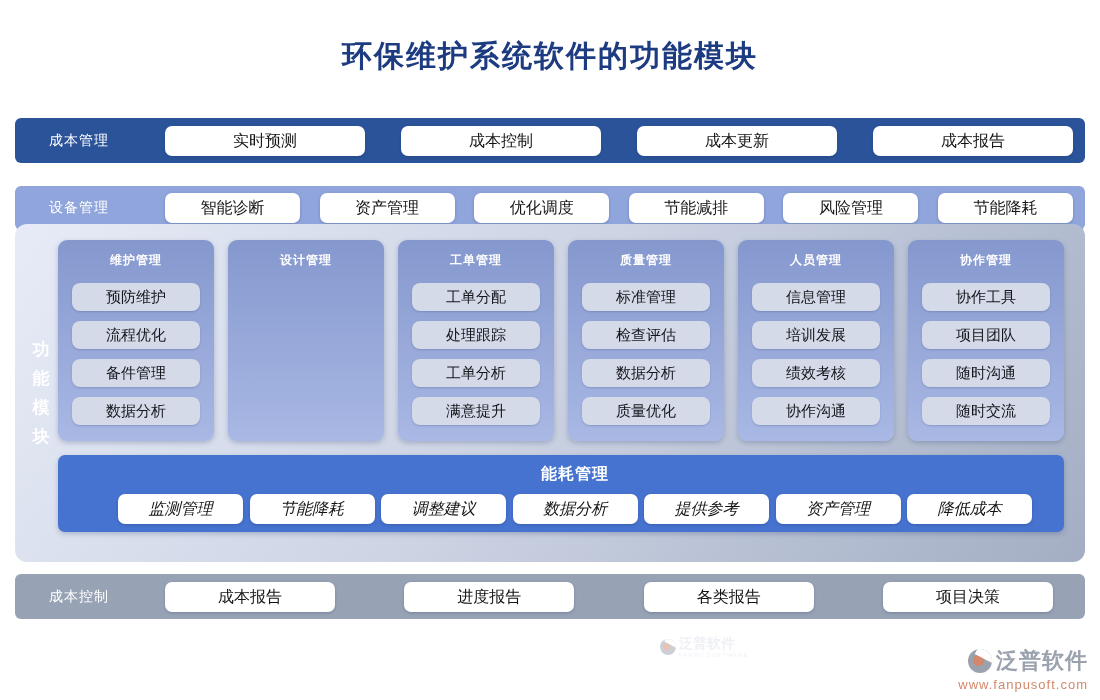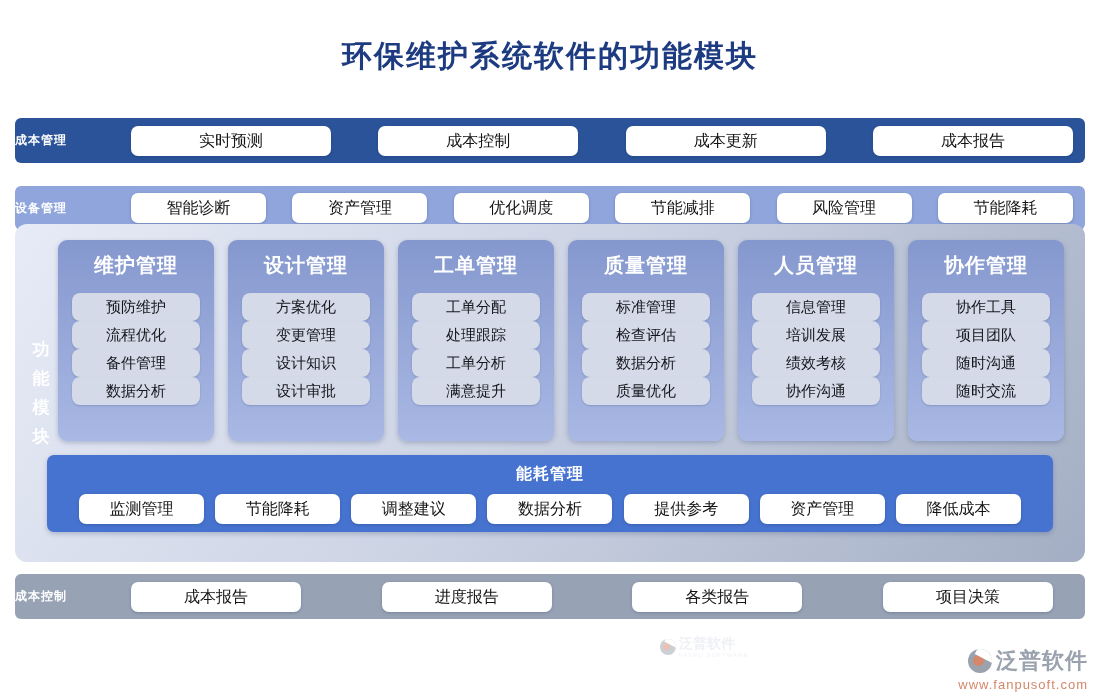--- a/index.html
+++ b/index.html
@@ -15,22 +15,22 @@
     text-align:center; font-size:30px; font-weight:bold; color:#1d3b80;
     letter-spacing:2px;
   }
 
   
   .bar {
     position:absolute; left:15px; width:1070px;
     display:flex; align-items:center; border-radius:6px;
   }
   .bar-label {
-    width:96px; flex-shrink:0;
-    color:#ffffff; font-weight:bold; font-size:12px; letter-spacing:1px;
+    width:96px; margin-left:34px; flex-shrink:0;
+    color:#ffffff; font-weight:normal; font-size:14px; letter-spacing:1px;
   }
   .bar-buttons {
     flex:1; display:flex; justify-content:space-between;
     margin-left:20px; margin-right:12px; align-items:center;
   }
   .btn {
     background:#ffffff; border-radius:7px; height:30px; line-height:30px;
     text-align:center; font-size:16px; color:#141414;
     box-shadow:0 1px 3px rgba(20,40,90,.25);
   }
@@ -58,47 +58,48 @@
     position:absolute; left:43px; top:16px; width:1006px;
     display:flex; justify-content:space-between;
   }
   .panel {
     width:156px; height:201px; border-radius:9px;
     background:linear-gradient(180deg, #8598ce 0%, #a9b8e4 100%);
     box-shadow:0 2px 5px rgba(30,50,100,.25);
     display:flex; flex-direction:column; align-items:center;
   }
   .panel-title {
-    margin-top:12px; color:#ffffff; font-weight:bold; font-size:20px;
+    margin-top:12px; color:#ffffff; font-weight:bold; font-size:12px;
     letter-spacing:1px;
   }
   .panel-items {
     margin-top:14px; width:128px;
-    display:flex; flex-direction:column; 
+    display:flex; flex-direction:column; gap:10px;
   }
   .panel-item {
     background:#d5dae8; border-radius:8px; height:28px; line-height:28px;
     text-align:center; font-size:15px; color:#14161c;
     box-shadow:0 1px 2px rgba(20,40,90,.2);
   }
 
   
   .energy-band {
-    position:absolute; left:32px; top:231px; width:1006px; height:77px;
+    position:absolute; left:43px; top:231px; width:1006px; height:77px;
     background:#4673cf; border-radius:7px;
     box-shadow:0 2px 5px rgba(30,50,100,.25);
+    padding-left:28px;
   }
   .energy-title {
     margin-top:9px; text-align:center;
     color:#ffffff; font-weight:bold; font-size:16px; letter-spacing:1px;
   }
   .energy-buttons {
     display:flex; justify-content:space-between; margin:9px 32px 0;
   }
-  .energy-buttons .btn { width:125px; }
+  .energy-buttons .btn { width:125px;font-style:italic; }
 
   
   .logo {
     position:absolute; right:12px; bottom:8px;
     display:flex; flex-direction:column; align-items:flex-end;
   }
   .logo-top { display:flex; align-items:center; gap:4px; }
   .logo-icon {
     width:24px; height:24px; border-radius:50%;
     background:#9aa2ae; position:relative; overflow:hidden; flex-shrink:0;
@@ -160,26 +161,20 @@
       <div class="panel-title">维护管理</div>
       <div class="panel-items">
           <div class="panel-item">预防维护</div>
           <div class="panel-item">流程优化</div>
           <div class="panel-item">备件管理</div>
           <div class="panel-item">数据分析</div>
         </div>
     </div>
       <div class="panel">
       <div class="panel-title">设计管理</div>
-      <div class="panel-items">
-          <div class="panel-item">方案优化</div>
-          <div class="panel-item">变更管理</div>
-          <div class="panel-item">设计知识</div>
-          <div class="panel-item">设计审批</div>
-        </div>
     </div>
       <div class="panel">
       <div class="panel-title">工单管理</div>
       <div class="panel-items">
           <div class="panel-item">工单分配</div>
           <div class="panel-item">处理跟踪</div>
           <div class="panel-item">工单分析</div>
           <div class="panel-item">满意提升</div>
         </div>
     </div>

